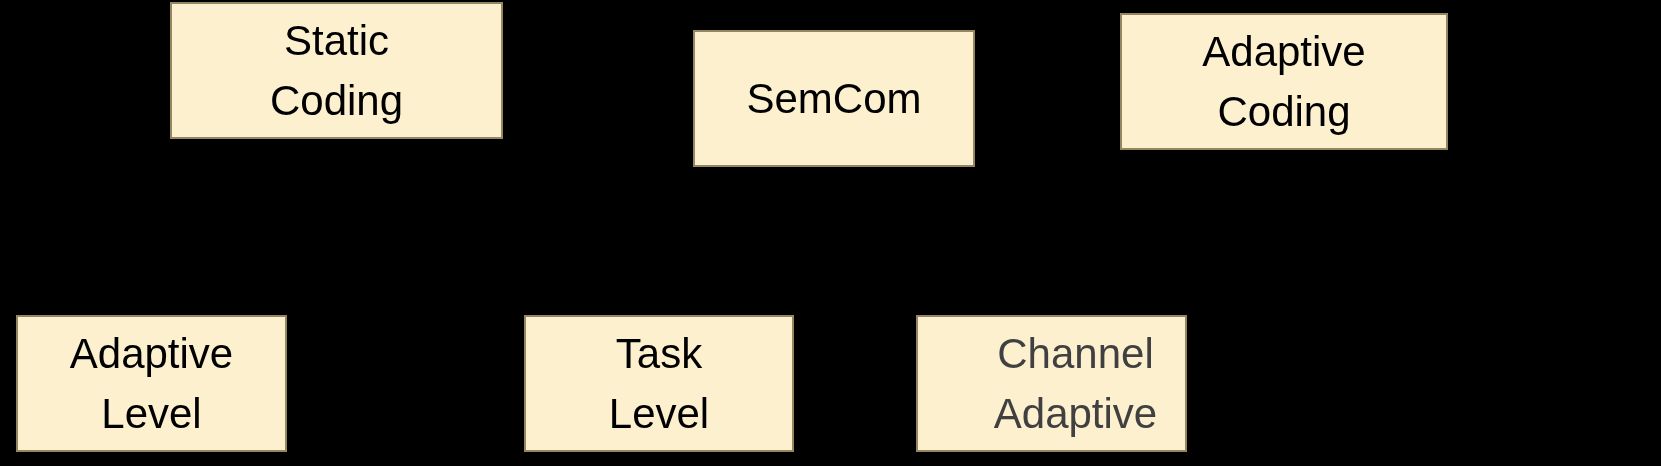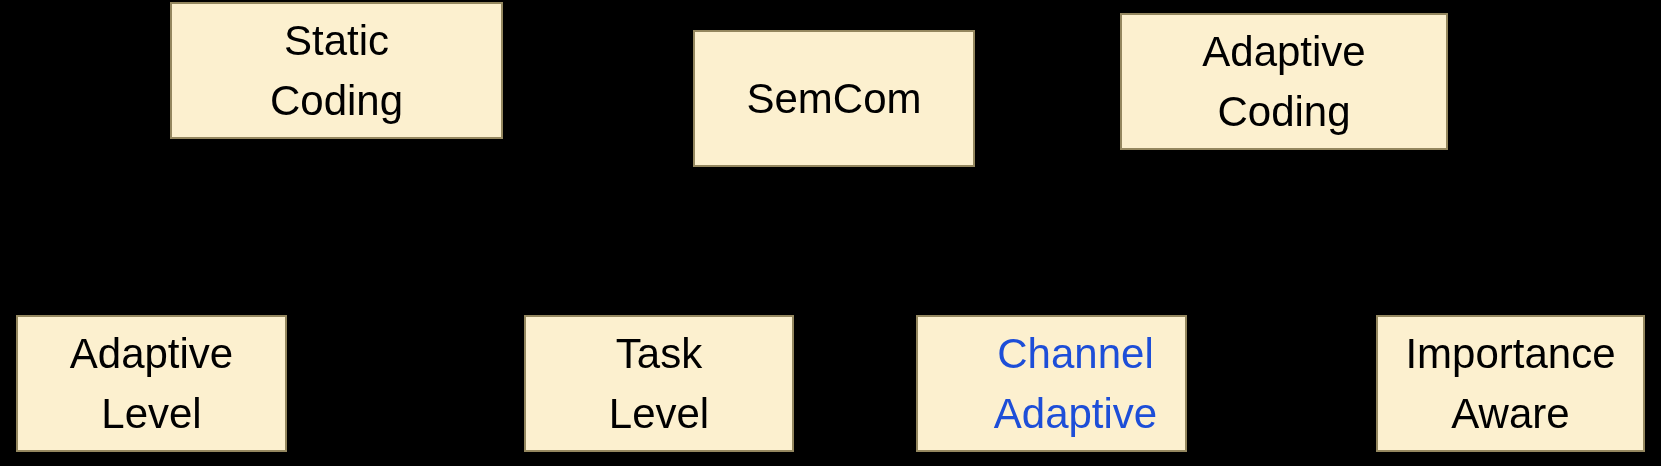--- a/index.html
+++ b/index.html
@@ -61,23 +61,19 @@
   <div class="node" id="node-semantic-level" style="background: rgb(252, 240, 207); border-color: rgb(148, 135, 95); color: rgb(0, 0, 0);">
     <span>Adaptive</span>
     <span>Level</span>
   </div>
 
   <div class="node" id="node-task-level" style="background: rgb(252, 240, 207); border-color: rgb(148, 135, 95); color: rgb(0, 0, 0);">
     <span>Task</span>
     <span>Level</span>
   </div>
 
-  <div class="node" id="node-channel-adaptive" style="background: rgb(252, 240, 207); border-color: rgb(148, 135, 95); color: #1d4ed8; padding-left: 48px;">
+  <div class="node" id="node-channel-adaptive" style="background: rgb(252, 240, 207); border-color: rgb(148, 135, 95); color: #404040; padding-left: 48px;">
     <span>Channel</span>
     <span>Adaptive</span>
   </div>
 
-  <div class="node" id="node-importance-aware" style="background: rgb(252, 240, 207); border-color: rgb(148, 135, 95); color: rgb(0, 0, 0);">
-    <span>Importance</span>
-    <span>Aware</span>
-  </div>
 
 </div>
 
 </body></html>

